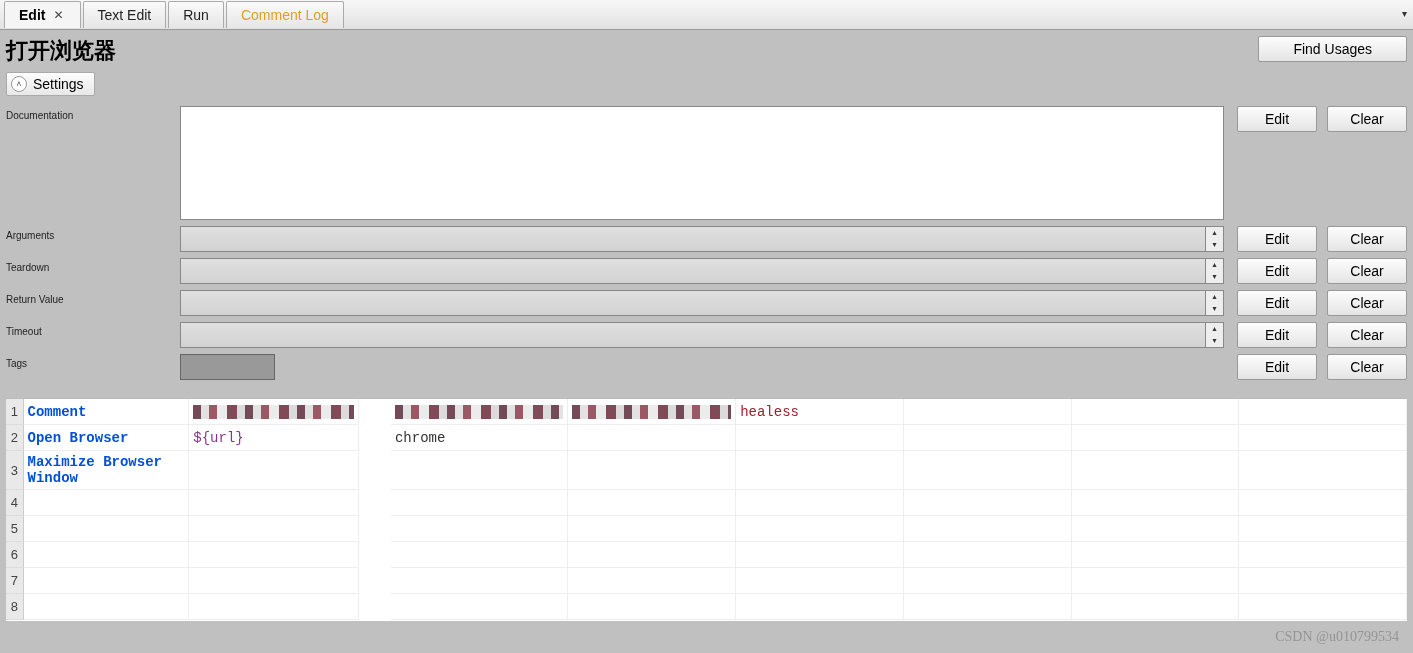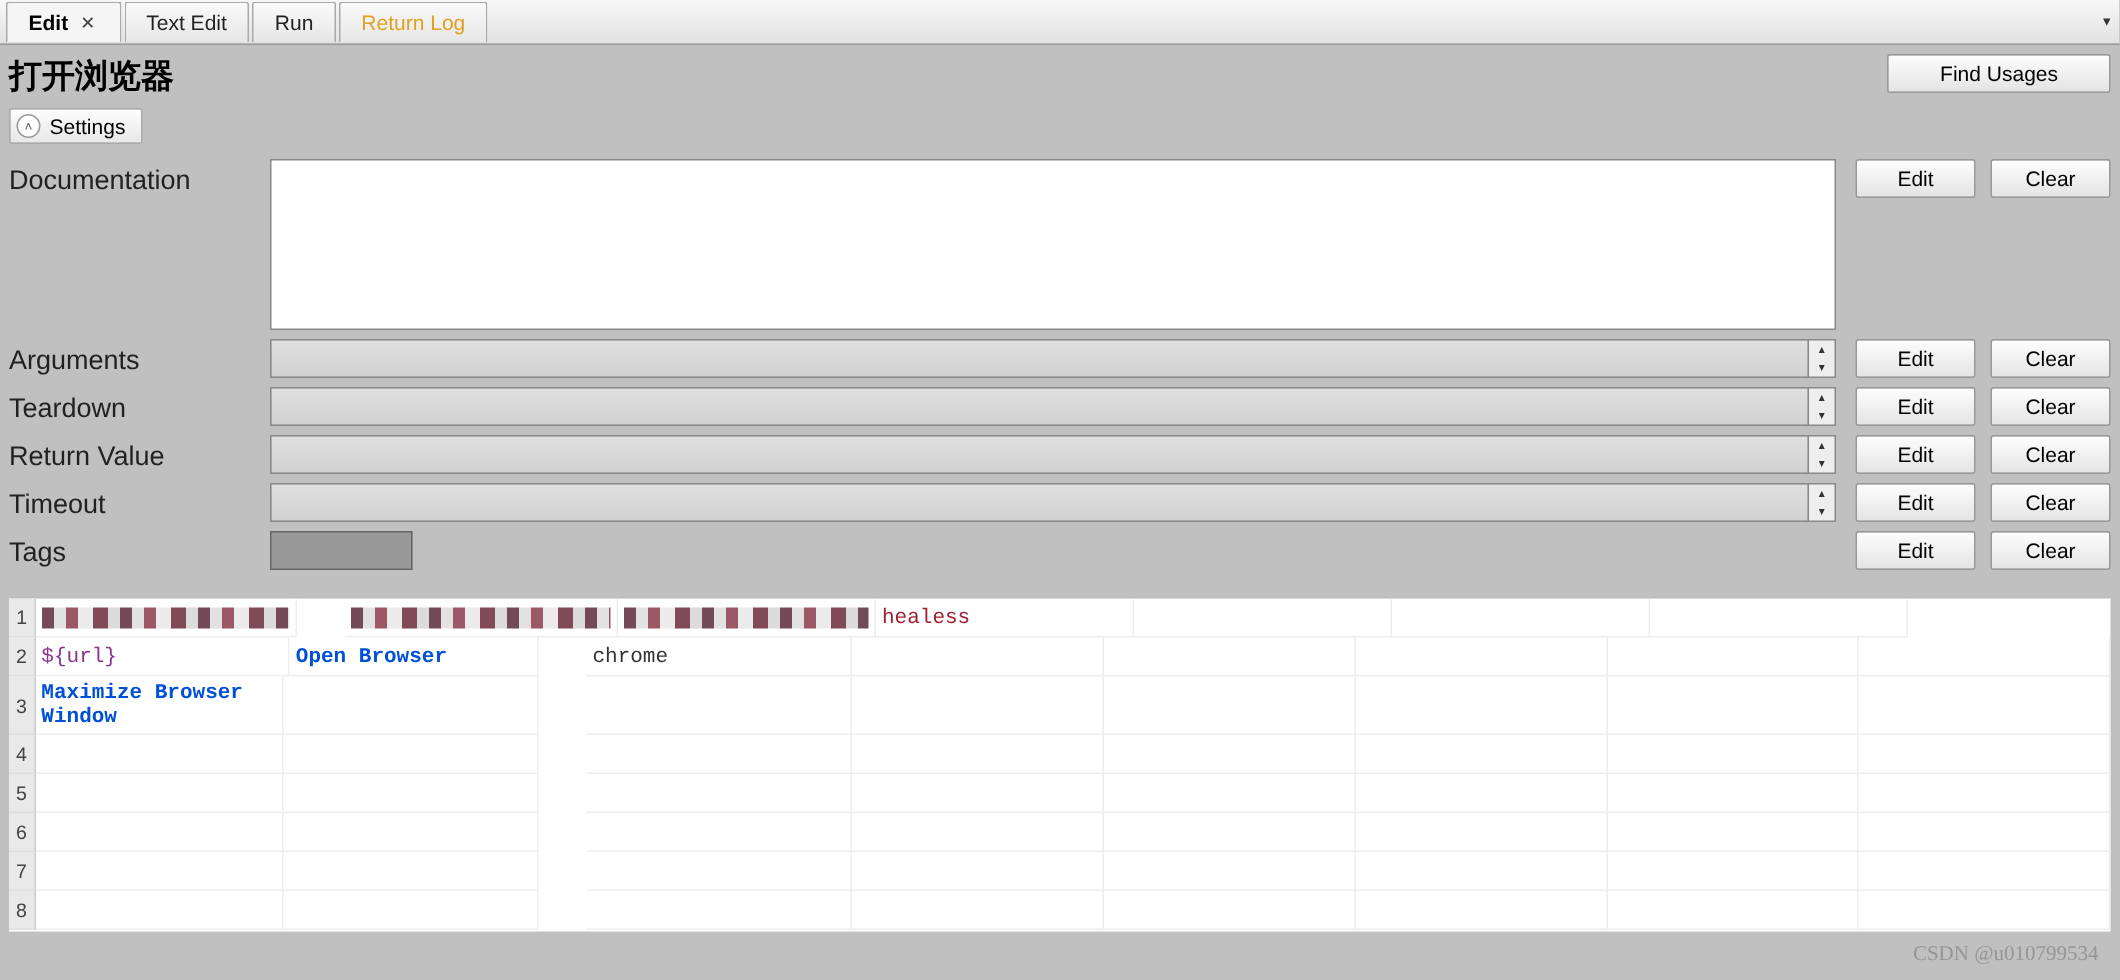--- a/index.html
+++ b/index.html
@@ -100,21 +100,21 @@
     }
     .form-area { }
     .form-row {
       display: flex;
       align-items: flex-start;
       margin-bottom: 6px;
     }
     .form-label {
       width: 174px;
       padding-top: 4px;
-      font-size: 18px;
+      font-size: 10px;
       color: #222;
     }
     .form-input-zone {
       flex: 1;
       margin-right: 8px;
     }
     .doc-box {
       background: #fff;
       border: 1px solid #888;
       height: 114px;
@@ -231,21 +231,21 @@
     <span>Edit</span>
     <span class="close-x">✕</span>
   </div>
   <div class="tab">
     <span>Text Edit</span>
   </div>
   <div class="tab">
     <span>Run</span>
   </div>
   <div class="tab parser-log">
-    <span>Return Log</span>
+    <span>Comment Log</span>
   </div>
   <span class="expand-icon">▾</span>
 </div>
 
 <div class="main">
 
   <div class="header-row">
     <div class="page-title">打开浏览器</div>
     <button class="btn">Find Usages</button>
   </div>
@@ -346,38 +346,39 @@
         <button class="btn">Clear</button>
       </div>
     </div>
 
   </div>
 
   <div class="grid">
     <div class="grid-body-zone" id="grid-body">
         <div class="grid-row">
           <div class="rownum">1</div>
+          <div class="cell cell-kw">Comment</div>
           <div class="cell cell-c2">
             <span class="pixelated"></span>
           </div>
           <div class="cell cell-c3">
             <span class="pixelated"></span>
           </div>
           <div class="cell cell-c4">
             <span class="pixelated"></span>
           </div>
           <div class="cell cell-c5 val-red">healess</div>
           <div class="cell cell-c6"></div>
           <div class="cell cell-c7"></div>
           <div class="cell cell-c8"></div>
         </div>
         <div class="grid-row">
           <div class="rownum">2</div>
+          <div class="cell cell-kw">Open Browser</div>
           <div class="cell cell-c2 val-var">${url}</div>
-          <div class="cell cell-kw">Open Browser</div>
           <div class="cell cell-c3 val-txt">chrome</div>
           <div class="cell cell-c4"></div>
           <div class="cell cell-c5"></div>
           <div class="cell cell-c6"></div>
           <div class="cell cell-c7"></div>
           <div class="cell cell-c8"></div>
         </div>
         <div class="grid-row">
           <div class="rownum">3</div>
           <div class="cell cell-kw">Maximize Browser Window</div>

